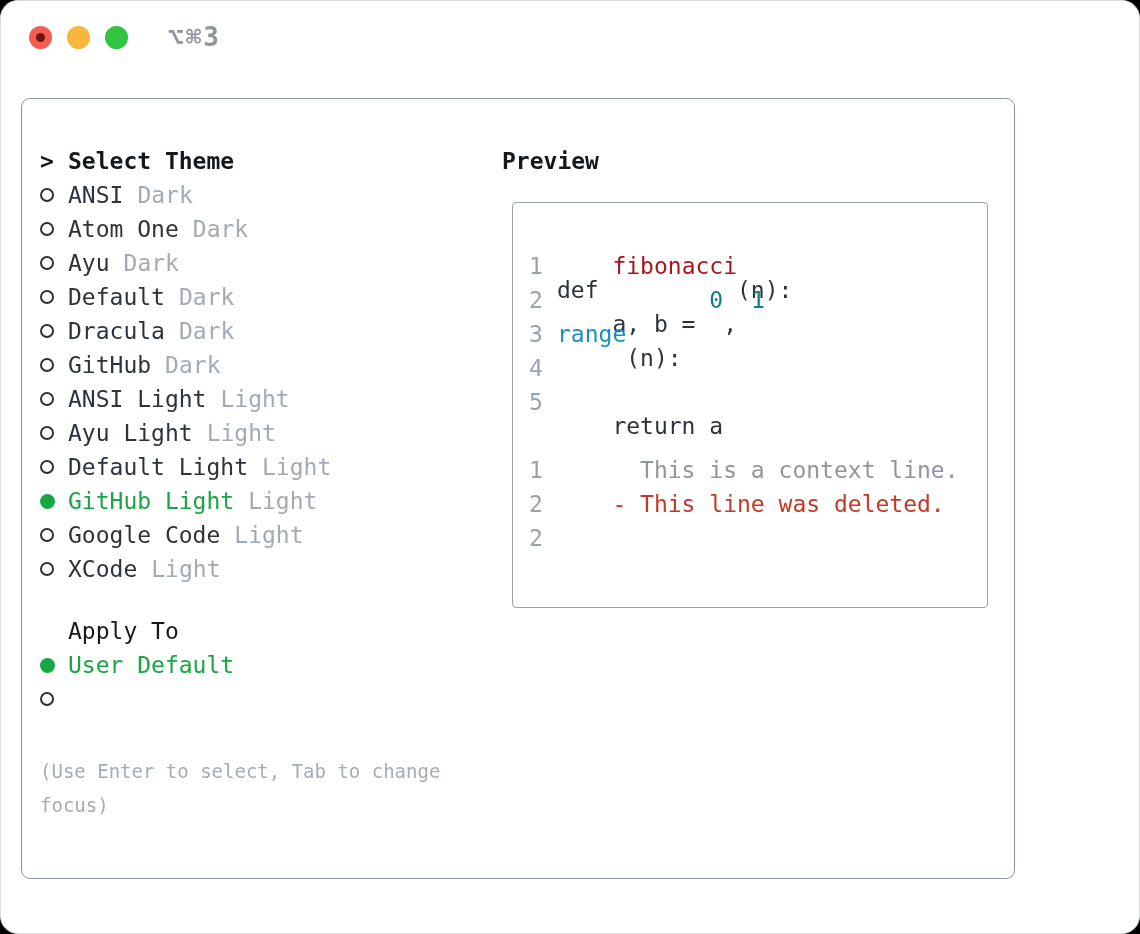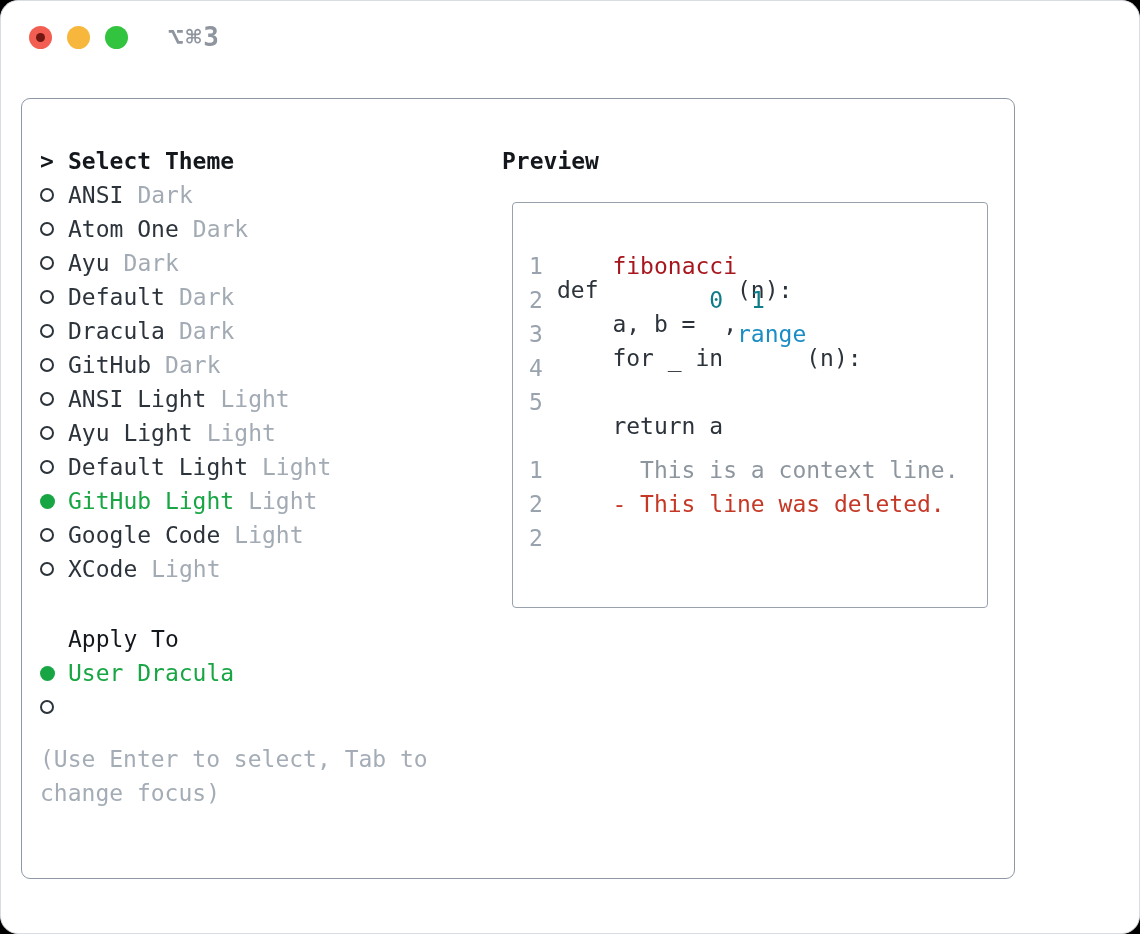--- a/index.html
+++ b/index.html
@@ -33,23 +33,23 @@
   .row{height:34px;display:flex;align-items:center;font-size:23px;color:var(--text-dark);}
   .marker-col{width:28px;flex:0 0 28px;}
   .cursor{font-weight:bold;color:var(--header-black);}
   .hdr{font-weight:bold;color:var(--header-black);}
   .radio{width:14px;height:14px;flex:0 0 14px;margin-right:14px;border-radius:50%;
          border:2px solid var(--text-dark);background:transparent;}
   .radio.on{border:none;background:var(--selected-green);width:15px;height:15px;flex:0 0 15px;margin-right:13px;}
   .item .label{white-space:pre;}
   .item.selected .label{color:var(--selected-green);}
   .tag{color:var(--muted-gray);margin-left:14px;white-space:pre;}
-  .apply-wrap{margin-top:36px;}
+  .apply-wrap{margin-top:28px;}
   .apply-header{padding-left:28px;color:var(--header-black);}
-  .hint{margin-top:18px;width:404px;font-size:23px;line-height:34px;color:var(--hint-gray);}
+  .hint{margin-top:38px;width:404px;font-size:19px;line-height:34px;color:var(--hint-gray);}
 
   
   .pheader{position:absolute;left:480px;top:45px;height:34px;display:flex;align-items:center;
            font-size:23px;font-weight:bold;color:var(--header-black);text-align:right;}
   .pbox{position:absolute;left:490px;top:103px;width:476px;height:406px;
         border:1.5px solid #99a1ac;border-radius:4px;background:#fff;overflow:hidden;}
   .plines{padding:46px 0 0 16px;}
   .pline{height:34px;display:flex;align-items:center;font-size:23px;}
   .pnum{width:28px;flex:0 0 28px;color:var(--line-number-gray);white-space:pre;}
   .tok{white-space:pre;}
@@ -141,21 +141,21 @@
             <span class="label">XCode</span>
             <span class="tag">Light</span>
           </div>
         </div>
 
       <div class="apply-wrap">
         <div class="row apply-header">Apply To</div>
         <div id="apply-list">
             <div class="row item selected">
               <span class="radio on"></span>
-              <span class="label">User Dracula</span>
+              <span class="label">User Default</span>
             </div>
             <div class="row item">
               <span class="radio"></span>
             </div>
           </div>
       </div>
 
       <div class="hint">(Use Enter to select, Tab to change focus)</div>
     </div>
 
@@ -170,21 +170,20 @@
           </div>
           <div class="pline">
             <span class="pnum">2</span>
             <span class="tok code">    a, b = </span>
             <span class="tok number">0</span>
             <span class="tok code">, </span>
             <span class="tok number">1</span>
           </div>
           <div class="pline">
             <span class="pnum">3</span>
-            <span class="tok code">    for _ in </span>
             <span class="tok builtin">range</span>
             <span class="tok code">(n):</span>
           </div>
           <div class="pline">
             <span class="pnum">4</span>
           </div>
           <div class="pline">
             <span class="pnum">5</span>
             <span class="tok code">    return a</span>
           </div>

